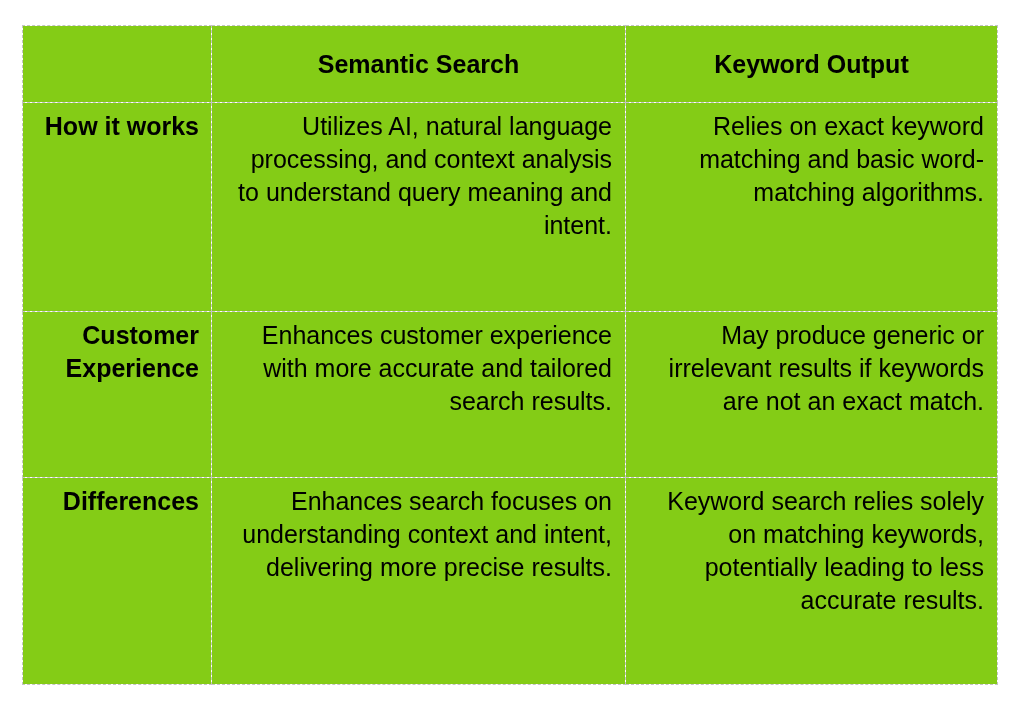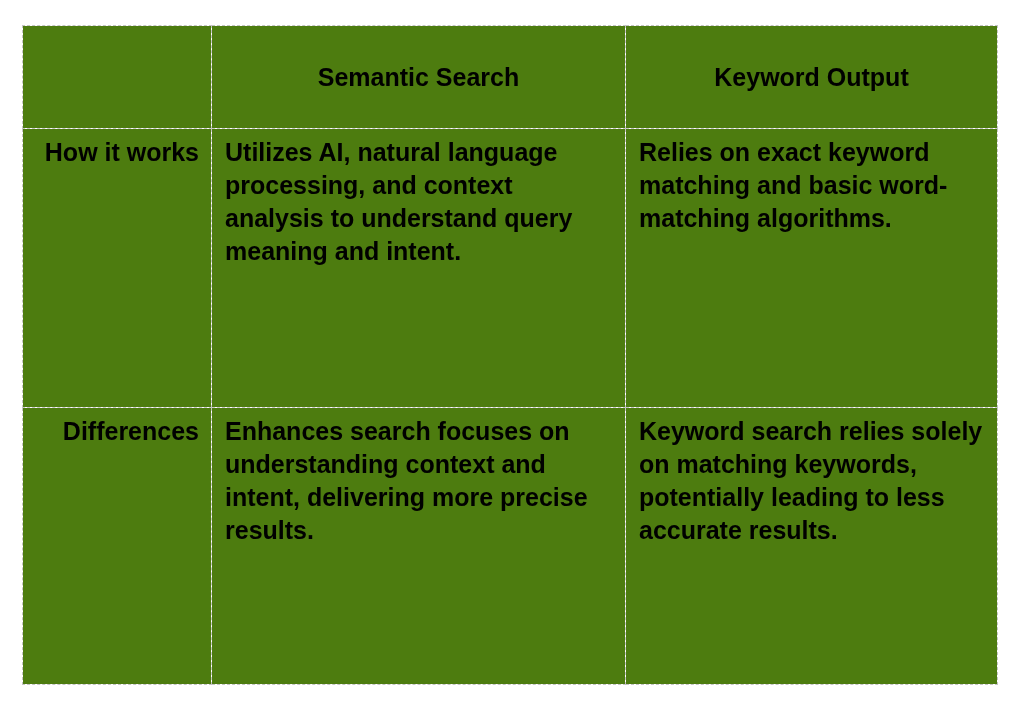--- a/index.html
+++ b/index.html
@@ -18,21 +18,21 @@
     top: 25px;
   }
   table.compare {
     border-collapse: collapse;
     table-layout: fixed;
     width: 975px;
     height: 660px;
   }
   table.compare td, table.compare th {
     border: 1px dashed #c4c4c4;
-    background: #4d7c0f;
+    background: #84cc16;
     font-size: 25px;
     line-height: 33px;
     overflow: hidden;
   }
   col.c-label   { width: 189px; }
   col.c-sem     { width: 414px; }
   col.c-key     { width: 372px; }
   tr.r-header   { height: 59px; }
   tr.r-how      { height: 159px; }
   tr.r-output   { height: 158px; }
@@ -44,22 +44,22 @@
     vertical-align: middle;
     padding: 0 6px;
   }
   td.label-cell {
     font-weight: bold;
     text-align: right;
     vertical-align: top;
     padding: 7px 12px 6px 12px;
   }
   td.body-cell {
-    font-weight: bold;
-    text-align: left;
+    font-weight: normal;
+    text-align: right;
     vertical-align: top;
     padding: 7px 13px 6px 13px;
   }
 </style>
 </head>
 <body>
 
 <div class="table-wrap">
   <table class="compare">
     <colgroup>
@@ -75,20 +75,25 @@
       <th class="head-cell">Keyword Output</th>
     </tr>
 
     <tr class="r-how">
       <td class="label-cell">How it works</td>
       <td class="body-cell">Utilizes AI, natural language processing, and context analysis to understand query meaning and intent.</td>
       <td class="body-cell">Relies on exact keyword matching and basic word-matching algorithms.</td>
     </tr>
 
 
+    <tr class="r-cx">
+      <td class="label-cell">Customer Experience</td>
+      <td class="body-cell">Enhances customer experience with more accurate and tailored search results.</td>
+      <td class="body-cell">May produce generic or irrelevant results if keywords are not an exact match.</td>
+    </tr>
 
     <tr class="r-diff">
       <td class="label-cell">Differences</td>
       <td class="body-cell">Enhances search focuses on understanding context and intent, delivering more precise results.</td>
       <td class="body-cell">Keyword search relies solely on matching keywords, potentially leading to less accurate results.</td>
     </tr>
   </tbody>
     </table>
 </div>
 

